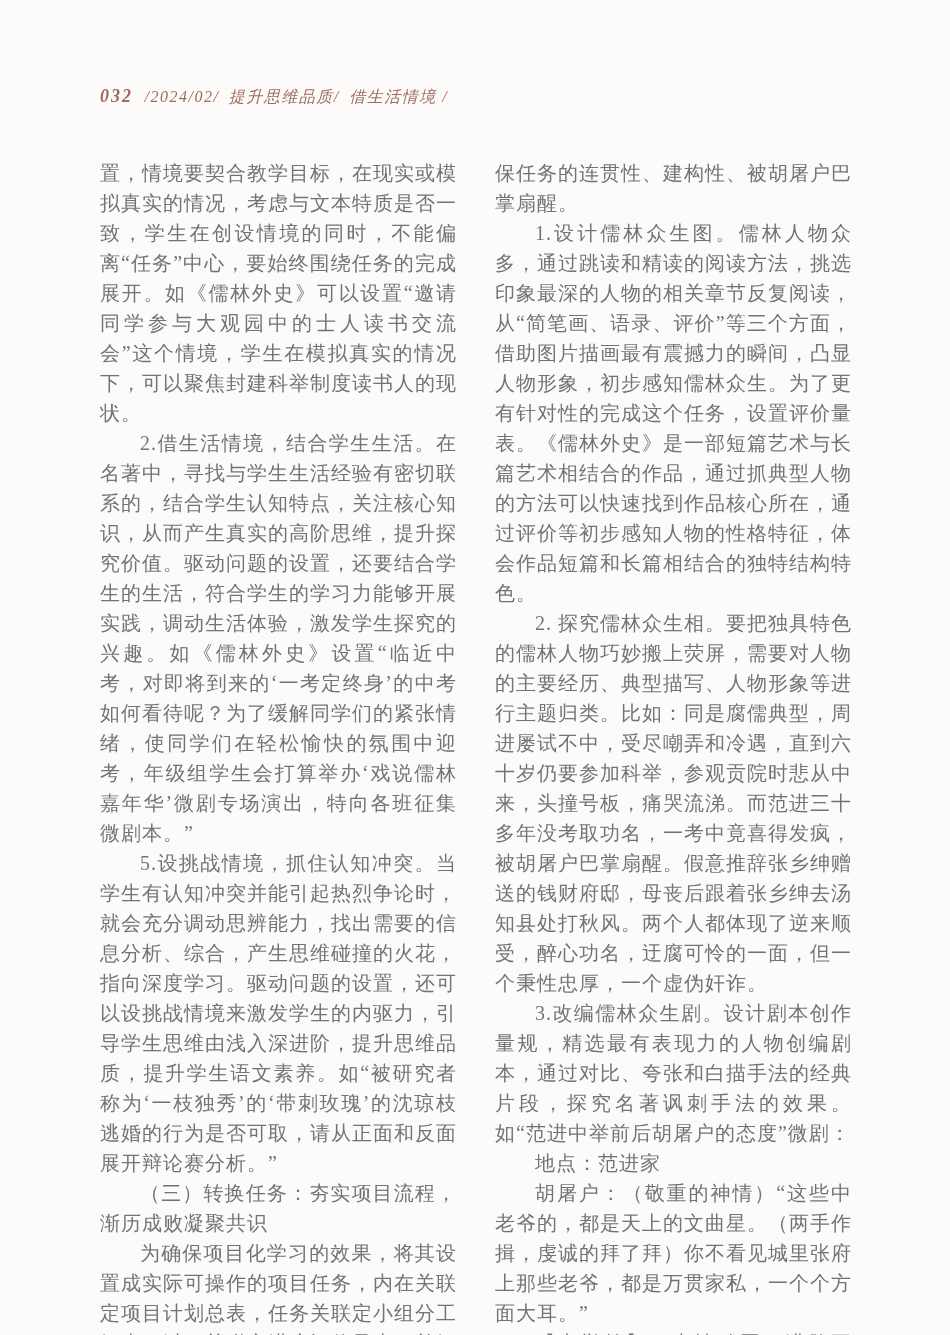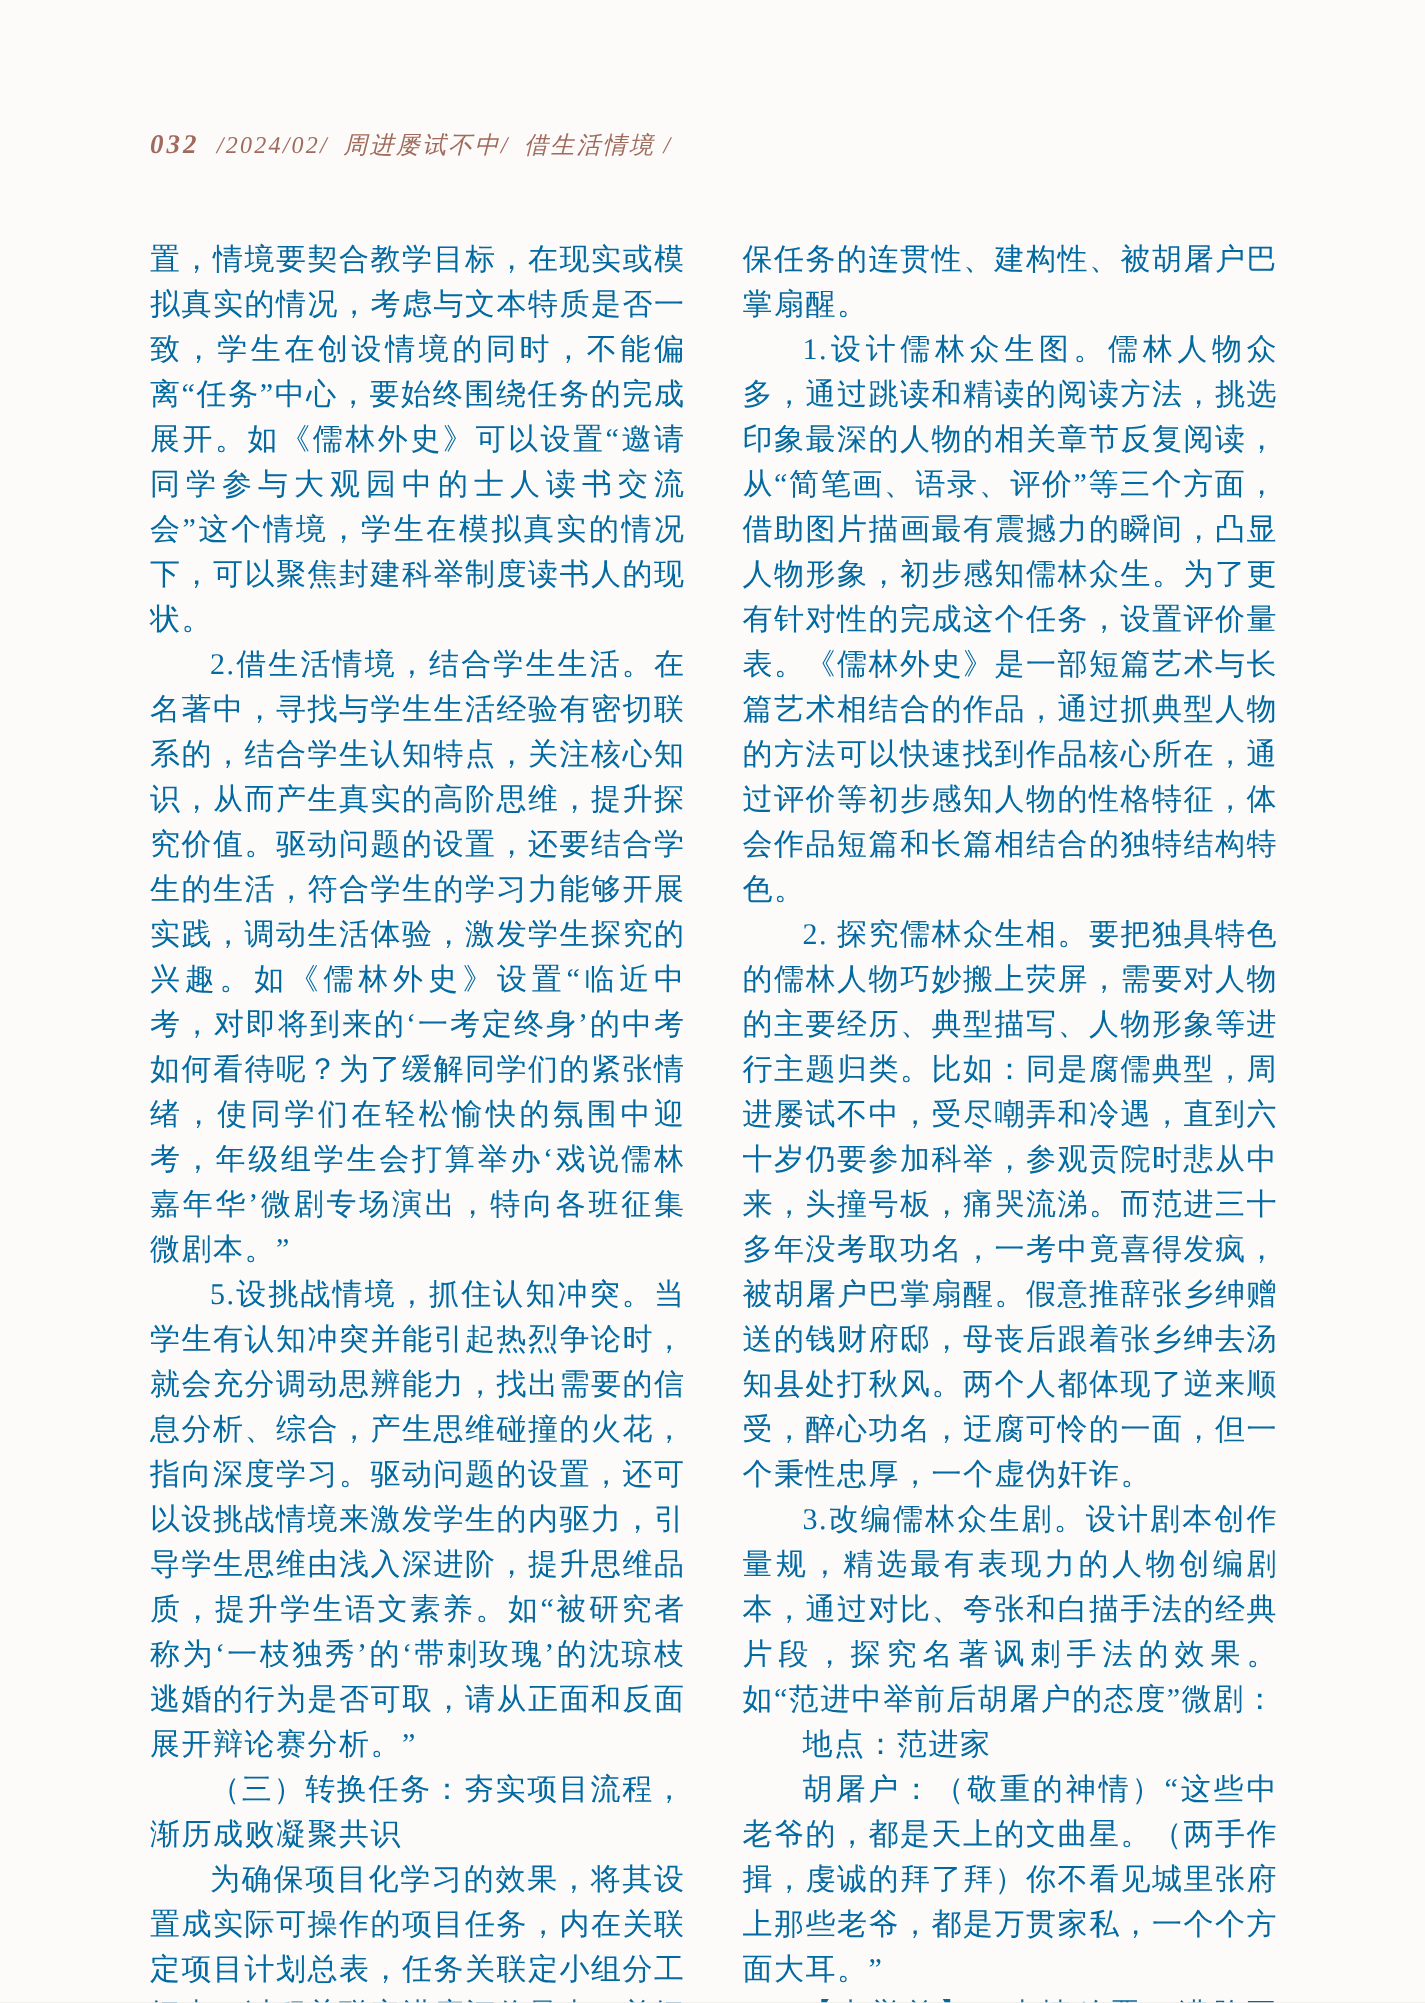--- a/index.html
+++ b/index.html
@@ -48,37 +48,37 @@
     flex: 1;
     min-width: 0;
   }
   .para {
     margin: 0;
     font-size: 20px;
     line-height: 30px;
     letter-spacing: 1px;
     text-align: justify;
     text-justify: inter-ideograph;
-    color: #0369a1;
+    color: #737373;
   }
   .para.indent {
     text-indent: 2em;
   }
   .para.kai {
   }
 </style>
 </head>
 <body>
 
 <div class="page">
 
   <div class="running-head">
     <span class="page-num">032</span>
     <span class="seg">/2024/02/</span>
-    <span class="seg">周进屡试不中/</span>
+    <span class="seg">提升思维品质/</span>
     <span class="seg">借生活情境 /</span>
   </div>
 
   <div class="columns">
 
     <div class="col">
       <p class="para">置，情境要契合教学目标，在现实或模拟真实的情况，考虑与文本特质是否一致，学生在创设情境的同时，不能偏离“任务”中心，要始终围绕任务的完成展开。如《儒林外史》可以设置“邀请同学参与大观园中的士人读书交流会”这个情境，学生在模拟真实的情况下，可以聚焦封建科举制度读书人的现状。</p>
       <p class="para indent">2.借生活情境，结合学生生活。在名著中，寻找与学生生活经验有密切联系的，结合学生认知特点，关注核心知识，从而产生真实的高阶思维，提升探究价值。驱动问题的设置，还要结合学生的生活，符合学生的学习力能够开展实践，调动生活体验，激发学生探究的兴趣。如《儒林外史》设置“临近中考，对即将到来的‘一考定终身’的中考如何看待呢？为了缓解同学们的紧张情绪，使同学们在轻松愉快的氛围中迎考，年级组学生会打算举办‘戏说儒林嘉年华’微剧专场演出，特向各班征集微剧本。”</p>
       <p class="para indent">5.设挑战情境，抓住认知冲突。当学生有认知冲突并能引起热烈争论时，就会充分调动思辨能力，找出需要的信息分析、综合，产生思维碰撞的火花，指向深度学习。驱动问题的设置，还可以设挑战情境来激发学生的内驱力，引导学生思维由浅入深进阶，提升思维品质，提升学生语文素养。如“被研究者称为‘一枝独秀’的‘带刺玫瑰’的沈琼枝逃婚的行为是否可取，请从正面和反面展开辩论赛分析。”</p>
       <p class="para indent">（三）转换任务：夯实项目流程，渐历成败凝聚共识</p>

